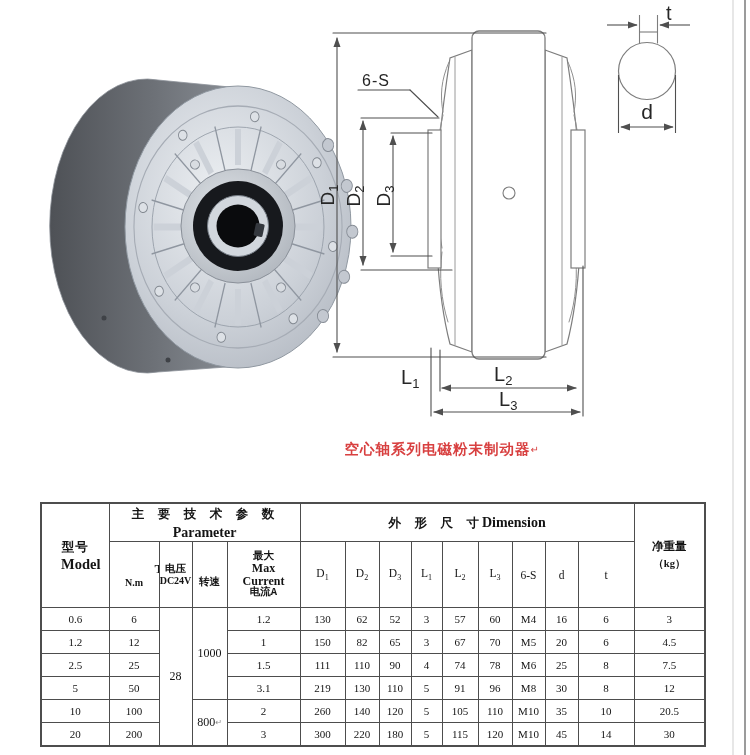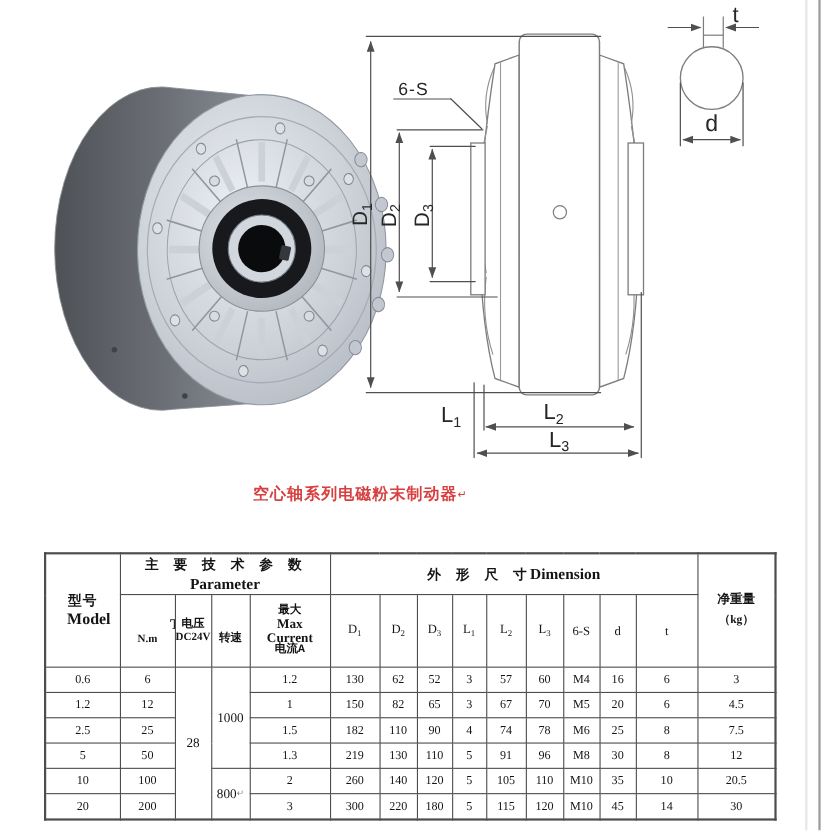--- a/index.html
+++ b/index.html
@@ -10,21 +10,21 @@
   }
   
   .edge-light{position:absolute;top:0;height:755px;width:2px;background:#e7e7e7;}
   .edge-dark{position:absolute;top:0;height:755px;width:2px;background:#9b9b9b;}
 
   
   #art{position:absolute;left:0;top:0;}
 
   
   .caption{
-    position:absolute;left:230px;top:440px;width:310px;text-align:left;
+    position:absolute;left:230px;top:440px;width:310px;text-align:right;
     font-family:"Liberation Sans",sans-serif;font-size:14.5px;letter-spacing:1px;
     font-weight:bold;
   }
   .caption .mark{font-size:10px;font-weight:normal;vertical-align:1px;}
 
   
   .spec-wrap{position:absolute;left:40px;top:502px;}
   table.spec{
     border-collapse:collapse;table-layout:fixed;width:664px;
     font-family:"Liberation Serif",serif;color:#141414;background:#fff;
@@ -320,35 +320,35 @@
       <td class="val">70</td>
       <td class="val">M5</td>
       <td class="val">20</td>
       <td class="val">6</td>
       <td class="val">4.5</td>
     </tr>
     <tr class="dr">
       <td class="model">2.5</td>
       <td class="val">25</td>
       <td class="val">1.5</td>
-      <td class="val">182</td>
+      <td class="val">111</td>
       <td class="val">110</td>
       <td class="val">90</td>
       <td class="val">4</td>
       <td class="val">74</td>
       <td class="val">78</td>
       <td class="val">M6</td>
       <td class="val">25</td>
       <td class="val">8</td>
       <td class="val">7.5</td>
     </tr>
     <tr class="dr">
       <td class="model">5</td>
       <td class="val">50</td>
-      <td class="val">1.3</td>
+      <td class="val">3.1</td>
       <td class="val">219</td>
       <td class="val">130</td>
       <td class="val">110</td>
       <td class="val">5</td>
       <td class="val">91</td>
       <td class="val">96</td>
       <td class="val">M8</td>
       <td class="val">30</td>
       <td class="val">8</td>
       <td class="val">12</td>

